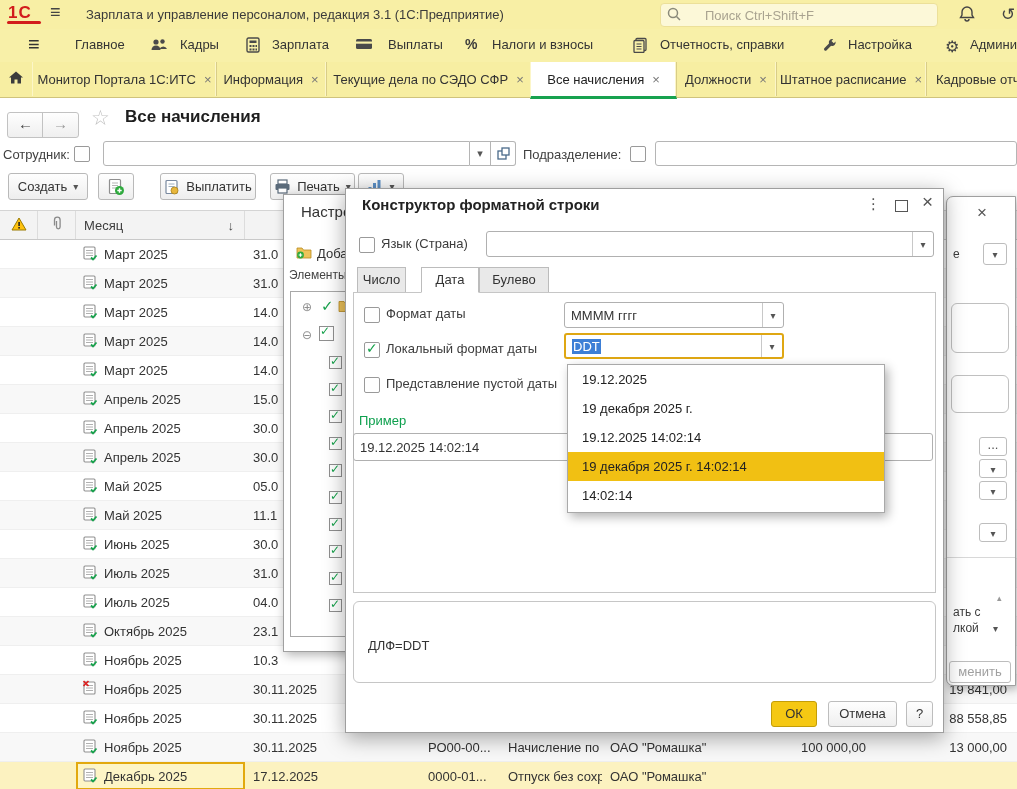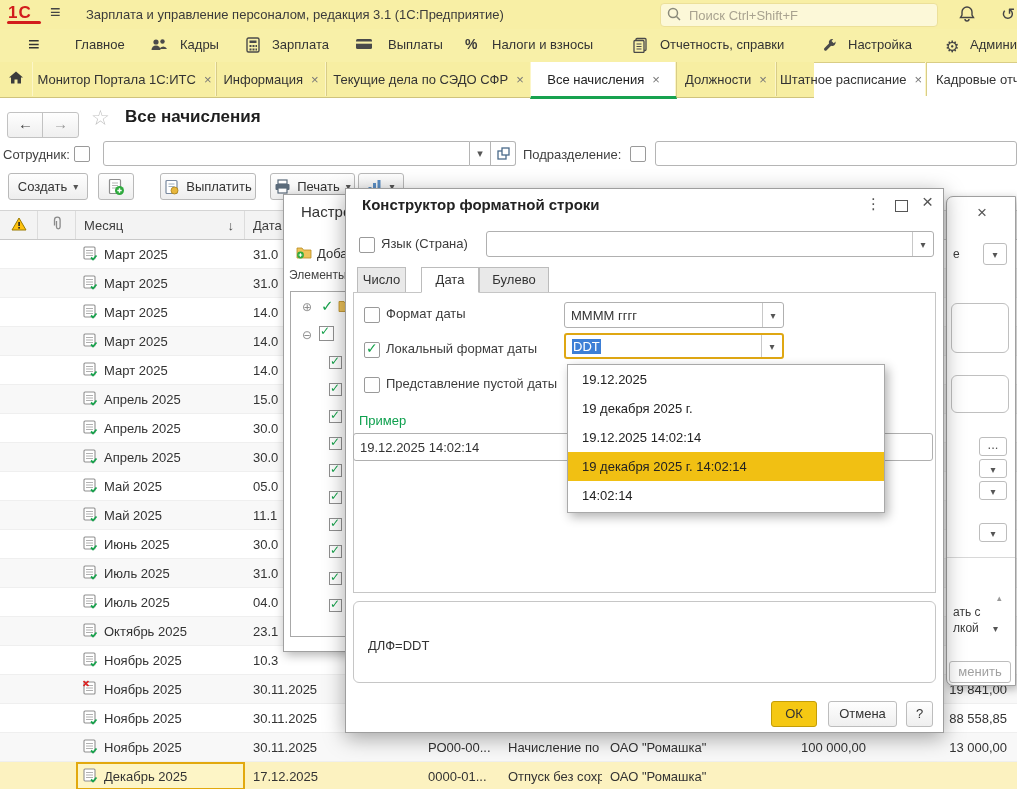--- a/index.html
+++ b/index.html
@@ -6,52 +6,52 @@
   #screen{position:relative;width:1017px;height:789px;background:#fff;overflow:hidden;
     font-family:"Liberation Sans","DejaVu Sans",sans-serif;font-size:13px;color:#333;
     -webkit-font-smoothing:antialiased;}
   
   .titlebar{position:absolute;left:0;top:0;width:1017px;height:29px;background:#f8efa5;border-bottom:1px solid #eee3a0;}
   .logo-1c{position:absolute;left:8px;top:3px;font-weight:bold;font-size:17px;color:#d21c1c;letter-spacing:1px;}
   .logo-swoosh{position:absolute;left:7px;top:21px;width:34px;height:3px;background:#d21c1c;border-radius:2px;}
   .hamburger{position:absolute;left:50px;top:2px;font-size:18px;color:#444;cursor:pointer;}
   .app-title{position:absolute;left:86px;top:7px;font-size:13px;color:#3b3b3b;white-space:nowrap;}
   .searchbox{position:absolute;left:660px;top:3px;width:276px;height:22px;background:#fcf8d8;border:1px solid #ece099;border-radius:4px;}
-  .searchbox input{position:absolute;left:26px;top:1px;width:240px;height:18px;border:none;background:transparent;font:13px "Liberation Sans",sans-serif;color:#c2410c;outline:none;}
+  .searchbox input{position:absolute;left:42px;top:1px;width:240px;height:18px;border:none;background:transparent;font:13px "Liberation Sans",sans-serif;color:#c2410c;outline:none;}
   .searchbox input::placeholder{color:#a9a390;}
   .sicon{position:absolute;left:6px;top:3px;}
   .bell{position:absolute;left:957px;top:4px;}
   .history-ic{position:absolute;left:1001px;top:4px;font-size:17px;color:#444;}
   .menubar{position:absolute;left:0;top:29px;width:1017px;height:33px;background:#f8f0a8;border-bottom:1px solid #d9cd85;}
   .menubar .mi{position:absolute;top:8px;white-space:nowrap;color:#343434;cursor:pointer;}
   .menubar .micon{position:absolute;top:8px;}
   .menu-burger{position:absolute;left:28px;top:4px;font-size:20px;font-weight:bold;color:#333;cursor:pointer;}
   .gear-txt{font-size:16px;color:#454545;top:6px;}
   .pct{font-weight:bold;font-size:14px;color:#3c3c3c;}
   
-  .tabbar{position:absolute;left:0;top:62px;width:814px;height:35px;background:#f7eea2;border-bottom:1px solid #cfc37d;}
+  .tabbar{position:absolute;left:0;top:62px;width:1017px;height:35px;background:#f7eea2;border-bottom:1px solid #cfc37d;}
   .tab{position:absolute;top:0;height:34px;border-right:1px solid #d9cd87;border-left:1px solid #fcf6c8;display:flex;align-items:center;justify-content:center;gap:8px;color:#333;cursor:pointer;white-space:nowrap;overflow:hidden;}
   .tab .x{color:#777;font-size:13px;}
   .tab.active{background:#fff;border-bottom:3px solid #17a24f;color:#222;}
   .hometab{position:absolute;left:0;top:0;width:32px;height:34px;border-right:1px solid #d9cd87;display:flex;align-items:center;justify-content:center;cursor:pointer;}
   
   .navbtn{position:absolute;top:112px;width:35px;height:24px;background:linear-gradient(#fefefe,#efefef);border:1px solid #c2c2c2;color:#444;font-size:15px;text-align:center;line-height:22px;cursor:pointer;}
   .star{position:absolute;left:91px;top:106px;font-size:21px;color:#c2c2c2;cursor:pointer;}
   .page-title{position:absolute;left:125px;top:107px;font-size:17px;font-weight:bold;color:#1e1e1e;}
   .flabel{position:absolute;top:147px;color:#3f3f3f;}
   .cb{position:absolute;width:14px;height:14px;background:#fff;border:1px solid #9a9a9a;border-radius:2px;cursor:pointer;}
   .cb.checked::after{content:"✓";position:absolute;left:1px;top:-3px;color:#17a24c;font-weight:bold;font-size:14px;}
   .finput{position:absolute;top:141px;height:25px;border:1px solid #b5b5b5;background:#fff;box-sizing:border-box;}
   .finput input{width:100%;height:100%;border:none;outline:none;background:transparent;font:13px "Liberation Sans",sans-serif;}
   .combo-seg{position:absolute;top:141px;width:21px;height:25px;border:1px solid #b5b5b5;border-left:none;background:#fff;box-sizing:border-box;text-align:center;line-height:23px;color:#555;font-size:11px;cursor:pointer;}
   .tbtn{position:absolute;top:173px;height:27px;background:linear-gradient(#fefefe,#eeeeee);border:1px solid #b9b9b9;border-radius:3px;box-sizing:border-box;display:flex;align-items:center;justify-content:center;gap:6px;color:#333;cursor:pointer;}
   .caret{font-size:10px;color:#555;}
   
   .ghead{position:absolute;left:0;top:210px;width:1017px;height:30px;background:#f3f3f3;border-top:1px solid #d4d4d4;border-bottom:1px solid #c9c9c9;display:flex;box-sizing:border-box;color:#3d3d3d;}
-  .ghead .c{display:flex;align-items:center;border-right:1px solid #dcdcdc;box-sizing:border-box;height:100%;}
+  .ghead .c{display:flex;align-items:center;border-right:1px solid #dcdcdc;box-sizing:border-box;height:100%;justify-content:center;}
   .gbody{position:absolute;left:0;top:240px;width:1017px;height:549px;overflow:hidden;}
   .trow{display:flex;width:1017px;height:29px;box-sizing:border-box;border-bottom:1px solid #efefef;background:#fff;}
   .trow:nth-child(even){background:#f8f8f8;}
   .trow .c{display:flex;align-items:center;box-sizing:border-box;height:100%;overflow:hidden;white-space:nowrap;}
   .c1{width:38px;justify-content:center;}
   .c2{width:38px;justify-content:center;}
   .c3{width:169px;padding-left:7px;}
   .c4{width:175px;padding-left:8px;}
   .c5{width:82px;padding-left:8px;}
   .c6{width:100px;padding-left:6px;}

